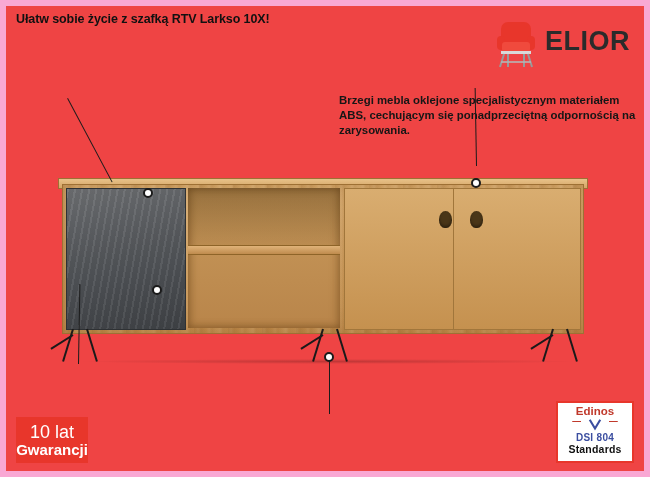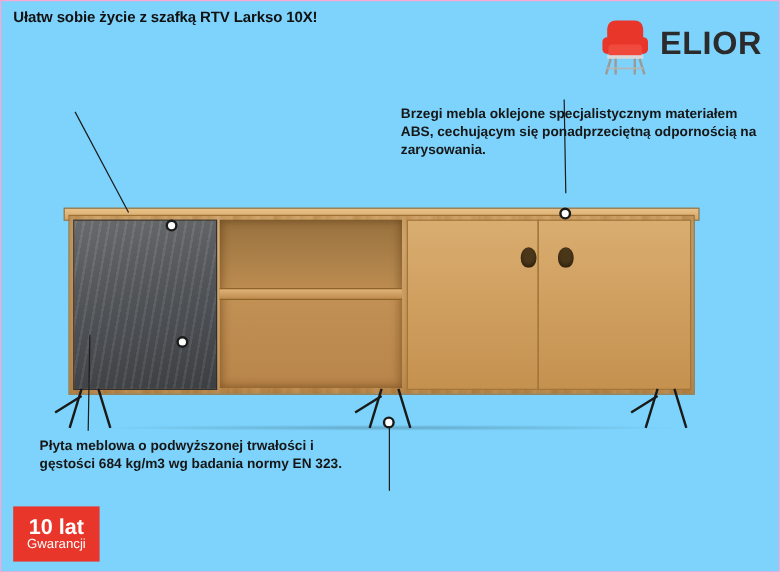--- a/index.html
+++ b/index.html
@@ -10,23 +10,23 @@
     width: 650px;
     height: 477px;
     font-family: "Liberation Sans", sans-serif;
     background: #ffffff;
     overflow: hidden;
   }
   .page {
     position: relative;
     width: 650px;
     height: 477px;
-    background: #7dd3fc;
+    background: #ef4444;
     box-sizing: border-box;
-    border: 1px solid #f9a8d4;
+    border: 6px solid #f9a8d4;
     overflow: hidden;
   }
 
   
   .headline {
     position: absolute;
     left: 10px;
     top: 6px;
     font-size: 12.5px;
     font-weight: bold;
@@ -223,22 +223,22 @@
     width: 72px;
     height: 46px;
     background: #e8362b;
     color: #ffffff;
     display: flex;
     flex-direction: column;
     align-items: center;
     justify-content: center;
     line-height: 1.05;
   }
-  .badge-10lat .b1 { font-size: 18px; font-weight: bold; text-align: center; }
-  .badge-10lat .b2 { font-size: 11px; font-weight: normal; }
+  .badge-10lat .b1 { font-size: 18px; font-weight: normal; text-align: center; }
+  .badge-10lat .b2 { font-size: 15px; font-weight: bold; }
 
   .badge-edinos {
     position: absolute;
     right: 10px;
     bottom: 8px;
     width: 78px;
     height: 62px;
     border: 2px solid #e8362b;
     box-sizing: border-box;
     background: #ffffff;
@@ -277,21 +277,20 @@
         <line x1="35" y1="36" x2="39" y2="49" stroke="#9a9a9a" stroke-width="2"></line>
         <line x1="15" y1="36" x2="15" y2="49" stroke="#9a9a9a" stroke-width="2"></line>
         <line x1="31" y1="36" x2="31" y2="49" stroke="#9a9a9a" stroke-width="2"></line>
         <line x1="8" y1="44" x2="38" y2="44" stroke="#b5b5b5" stroke-width="1.6"></line>
       </svg>
     </div>
     <div class="logo-text">ELIOR</div>
   </div>
 
   <div class="callout c2">Brzegi mebla oklejone specjalistycznym materiałem ABS, cechującym się ponadprzeciętną odpornością na zarysowania.</div>
-  <div class="callout c3">Płyta meblowa o podwyższonej trwałości i gęstości 684 kg/m3 wg badania normy EN 323.</div>
 
   <div class="leader" style="left:62px; top:92px; width:95px; transform: rotate(62deg);"></div>
   <div class="leader" style="left:470px; top:160px; width:78px; transform: rotate(-91deg);"></div>
   <div class="leader" style="left:72px; top:358px; width:80px; transform: rotate(-89deg);"></div>
   <div class="leader" style="left:323px; top:408px; width:58px; transform: rotate(-90deg);"></div>
 
   <div class="product">
     <div class="cab-top"></div>
     <div class="cab-body">
       <div class="wood-grain"></div>
@@ -329,14 +328,23 @@
   <div class="dot" style="left:137px; top:182px;"></div>
   <div class="dot" style="left:465px; top:172px;"></div>
   <div class="dot" style="left:146px; top:279px;"></div>
   <div class="dot" style="left:318px; top:346px;"></div>
 
   <div class="badge-10lat">
     <div class="b1">10 lat</div>
     <div class="b2">Gwarancji</div>
   </div>
 
+  <div class="badge-edinos">
+    <div class="e1">Edinos</div>
+    <svg class="chk" viewBox="0 0 60 16">
+      <path d="M4 4 L14 4 M46 4 L56 4" stroke="#c0392b" stroke-width="1.4"></path>
+      <path d="M24 2 L30 12 L36 2" fill="none" stroke="#3b4ea0" stroke-width="2.4"></path>
+    </svg>
+    <div class="e2">DSI 804</div>
+    <div class="e3">Standards</div>
+  </div>
 
 </div>
 
 </body></html>

